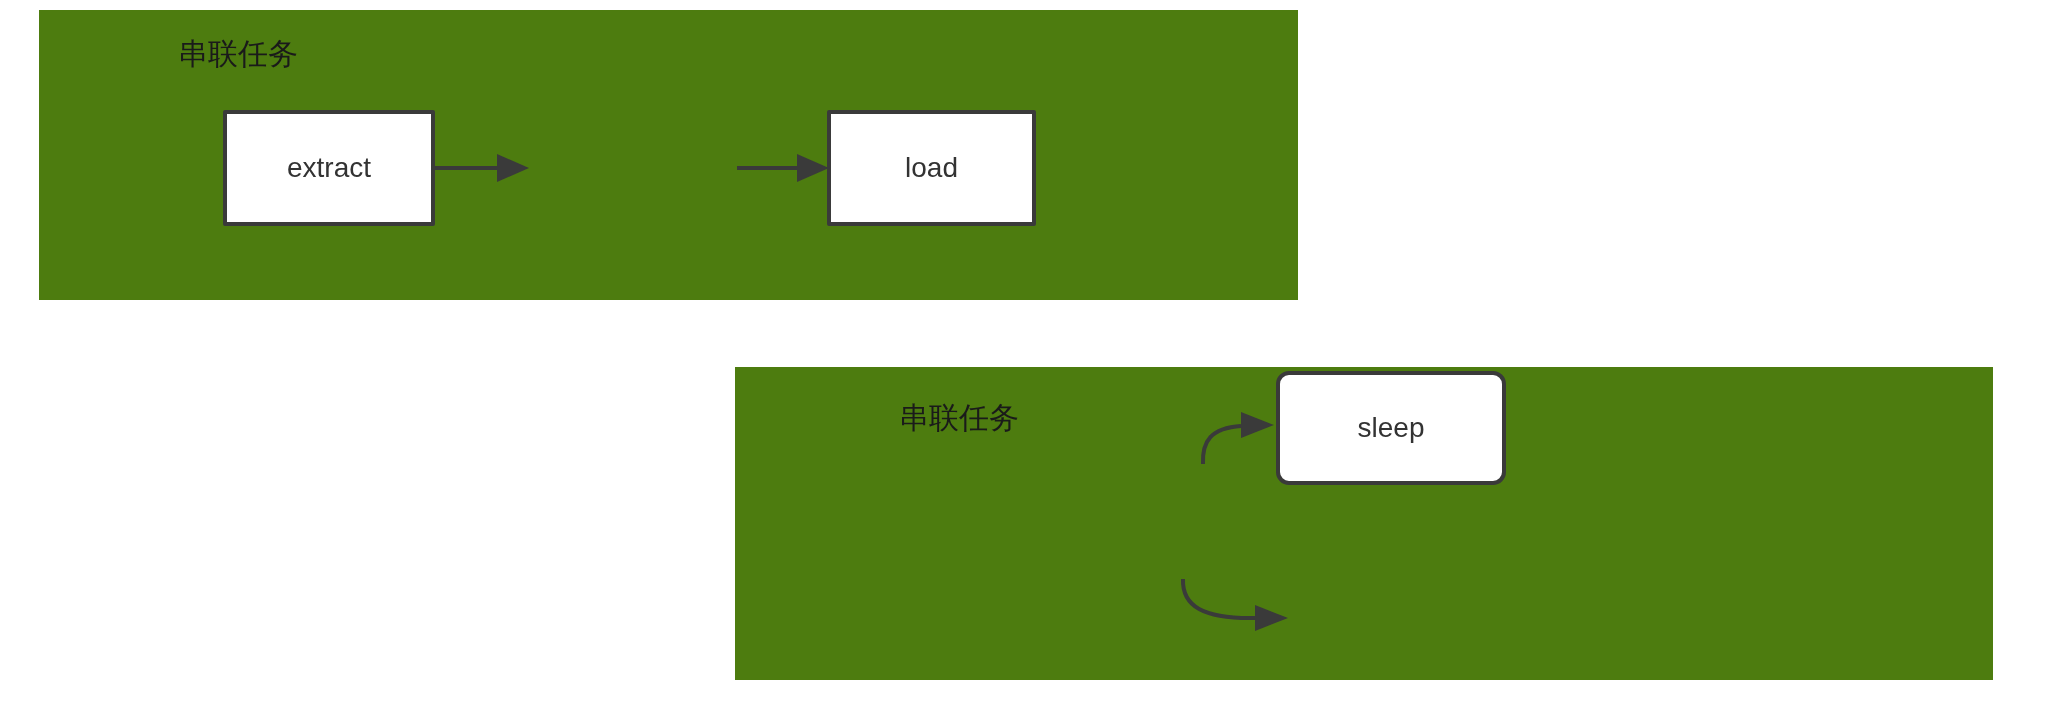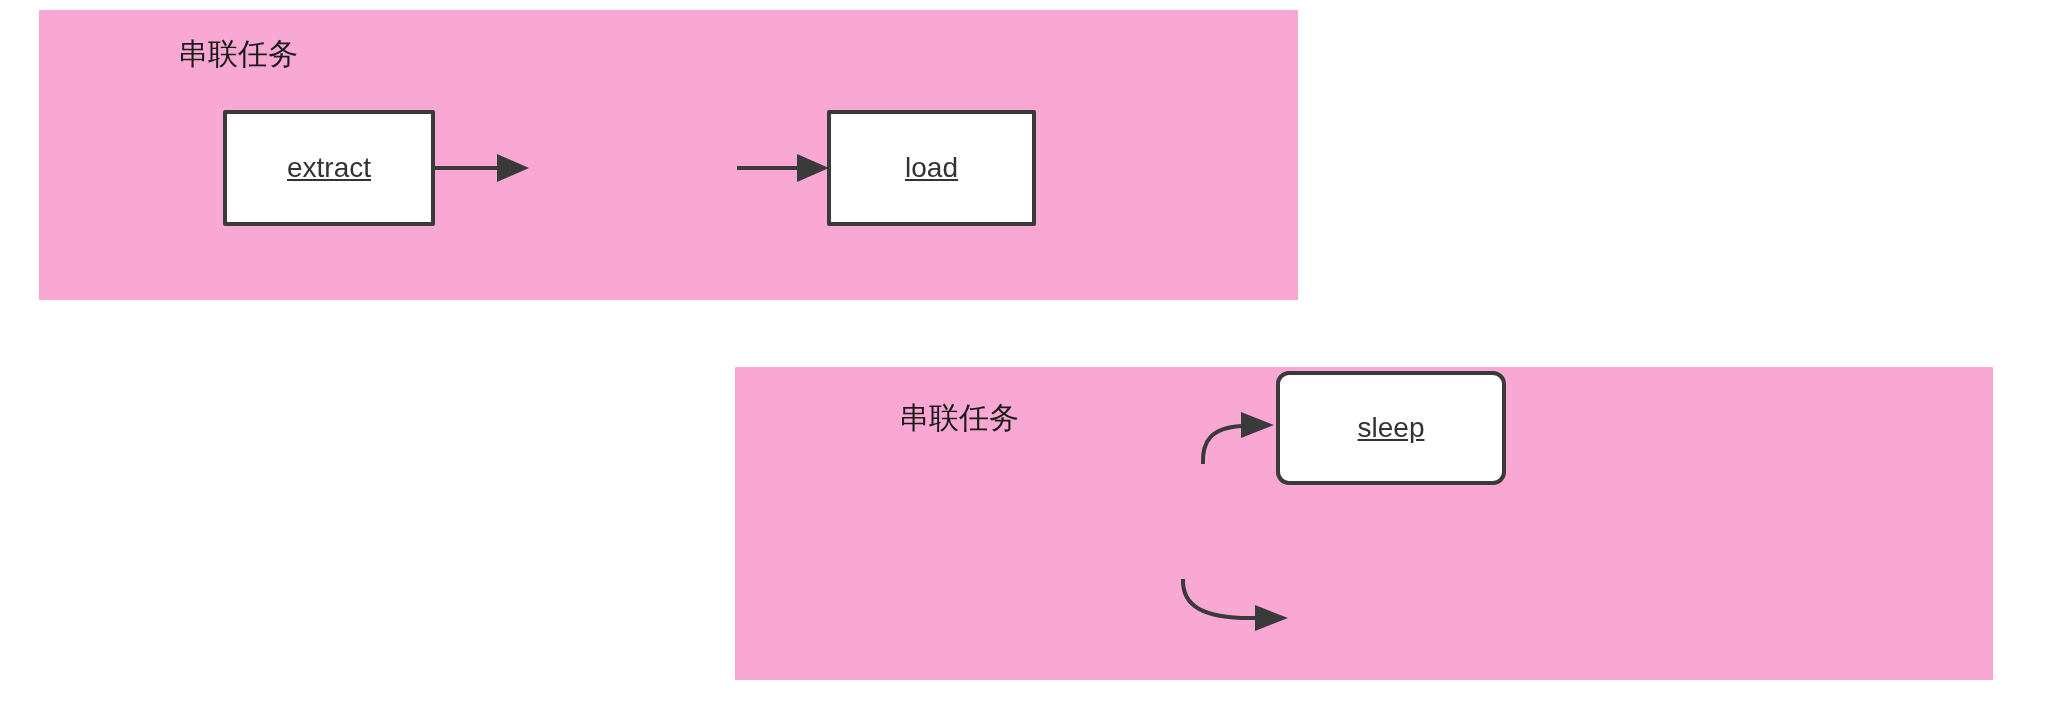--- a/index.html
+++ b/index.html
@@ -10,21 +10,21 @@
   }
   .canvas {
     position: relative;
     width: 2064px;
     height: 714px;
     background: #ffffff;
     overflow: hidden;
   }
   .panel {
     position: absolute;
-    background: #f9a8d4;
+    background: #4d7c0f;
   }
   .panel-title {
     position: absolute;
     font-size: 30px;
     line-height: 36px;
     color: #1a1a1a;
     white-space: nowrap;
   }
   .edges {
     position: absolute;
@@ -39,21 +39,20 @@
     box-sizing: border-box;
     background: #ffffff;
     border: 4px solid #3a3a3a;
     border-radius: 2px;
     display: flex;
     align-items: center;
     justify-content: center;
     font-size: 28px;
     color: #333333;
     white-space: nowrap;
-    text-decoration: underline;
   }
 
   
   .panel-serial { left: 39px; top: 10px; width: 1259px; height: 290px; }
   .panel-serial .panel-title { left: 139px; top: 26px; }
   .node-extract   { left: 184px; top: 100px; width: 212px; height: 116px; }
   .node-transform { left: 488px; top: 100px; width: 210px; height: 116px; }
   .node-load      { left: 788px; top: 100px; width: 209px; height: 116px; }
 
   

